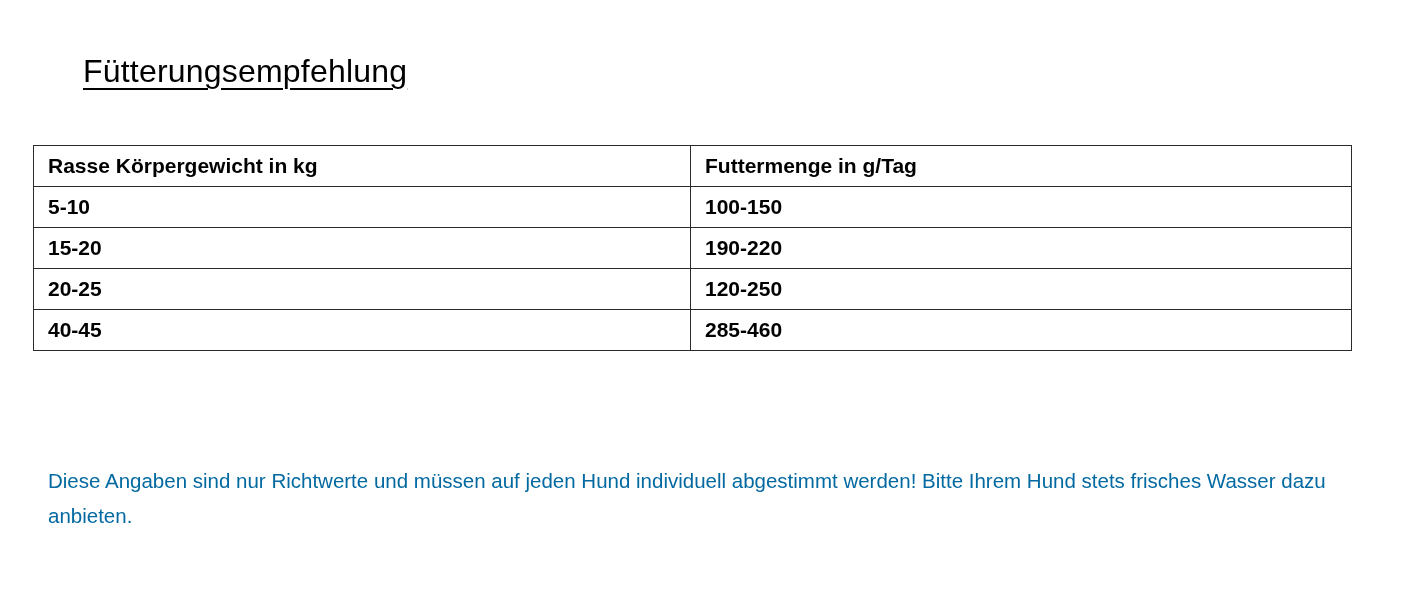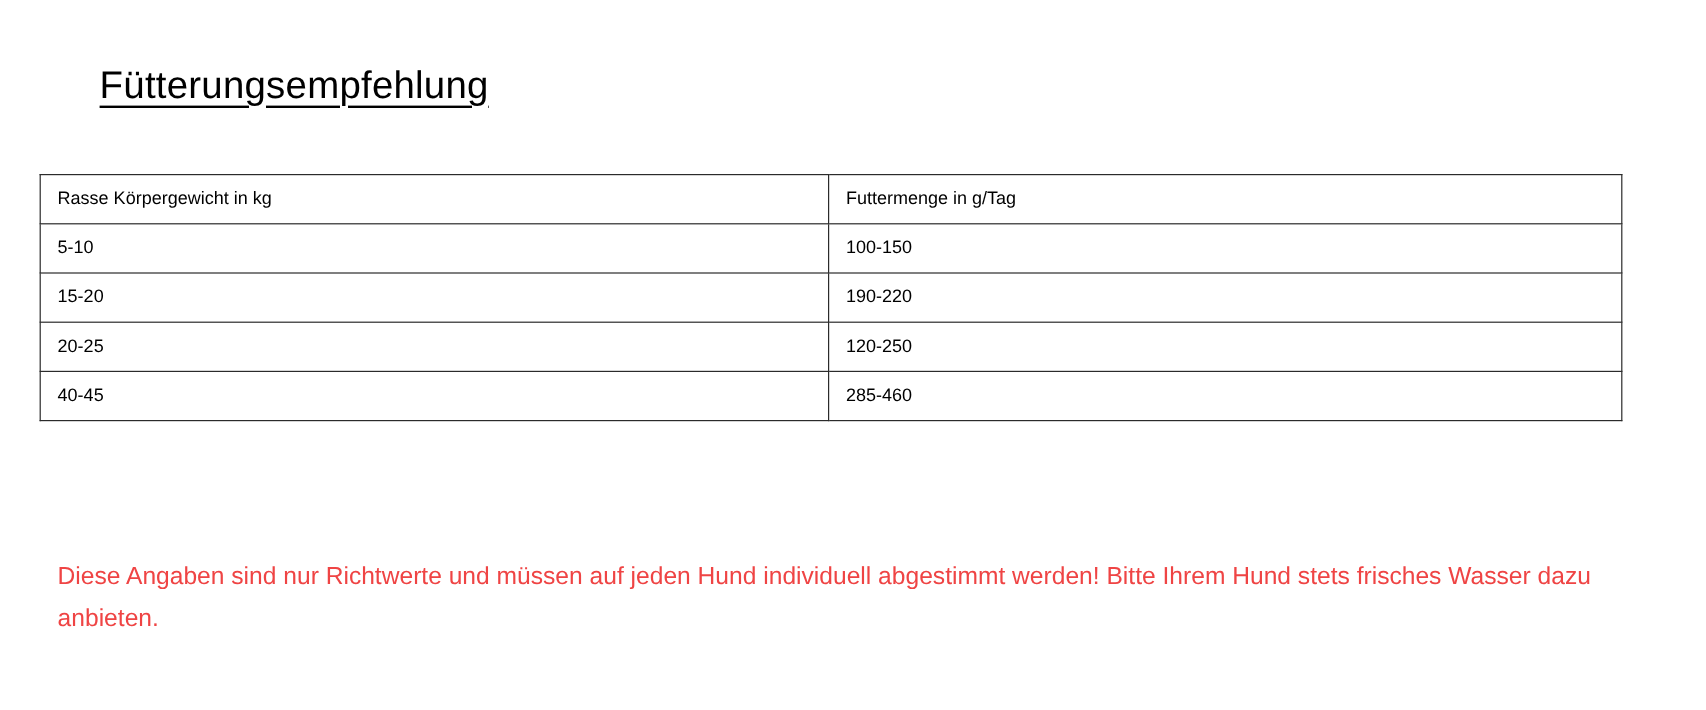--- a/index.html
+++ b/index.html
@@ -42,38 +42,38 @@
     left: 33px;
     top: 145px;
     width: 1318px;
     border-collapse: collapse;
     table-layout: fixed;
   }
   .feeding-table td {
     border: 1px solid #2b2b2b;
     height: 40px;
     padding: 0 0 0 14px;
-    font-size: 15px;
-    font-weight: 400;
+    font-size: 21px;
+    font-weight: 700;
     line-height: 40px;
     vertical-align: middle;
     white-space: nowrap;
     color: #000000;
   }
   .feeding-table col.col-a { width: 657px; }
   .feeding-table col.col-b { width: 661px; }
   .note {
     position: absolute;
     left: 48px;
     top: 463px;
     width: 1280px;
     font-size: 20.5px;
     line-height: 1.72;
     font-weight: 400;
-    color: #ef4444;
+    color: #0369a1;
   }
 </style>
 </head>
 <body>
 
 <div class="page">
 
   <div class="doc-title">Fütterungsempfehlung</div>
 
   <table class="feeding-table">

